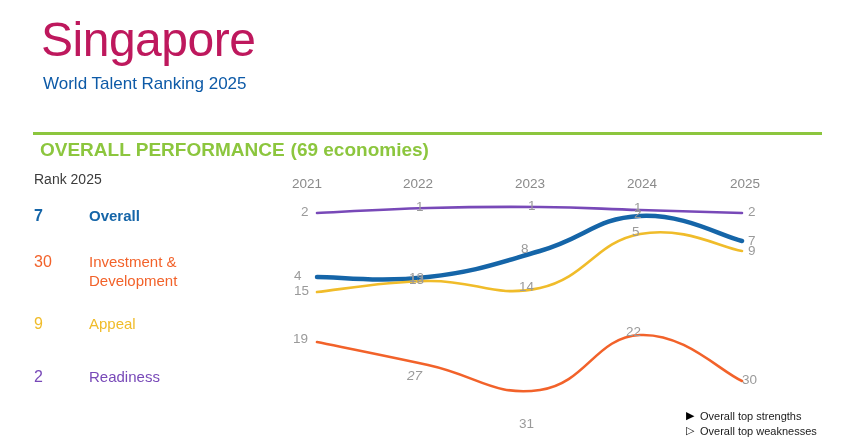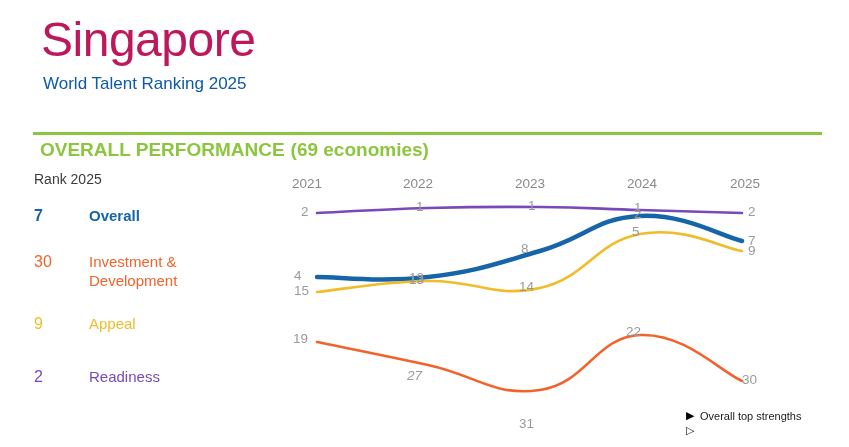--- a/index.html
+++ b/index.html
@@ -211,14 +211,15 @@
     <div class="pt-label" style="left: 742px; top: 372px;">30</div>
   </div>
 
 <div id="footer-legend">
   <div class="footer-row">
     <span class="tri tri-filled">▶</span>
     <span>Overall top strengths</span>
   </div>
   <div class="footer-row">
     <span class="tri tri-hollow">▷</span>
+    <span>Overall top weaknesses</span>
   </div>
 </div>
 
 </body></html>

